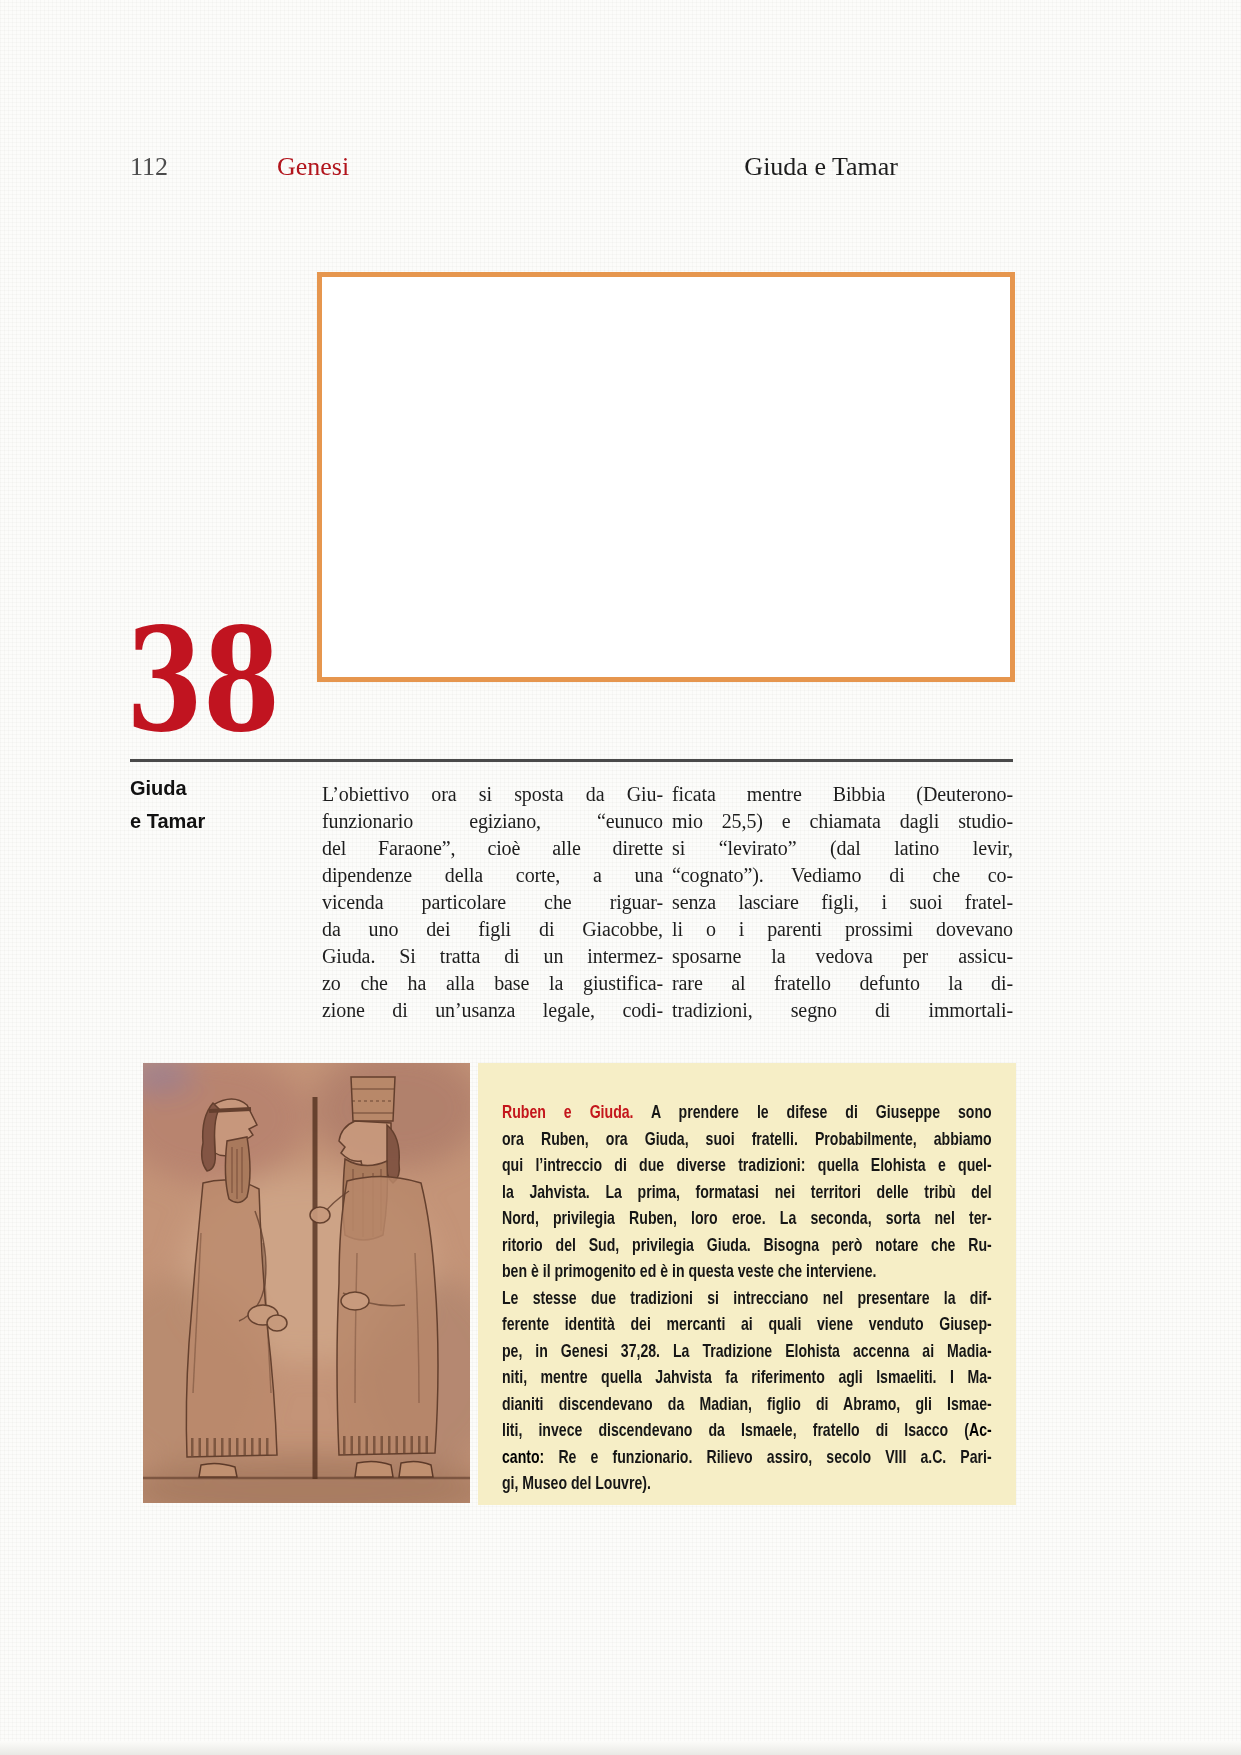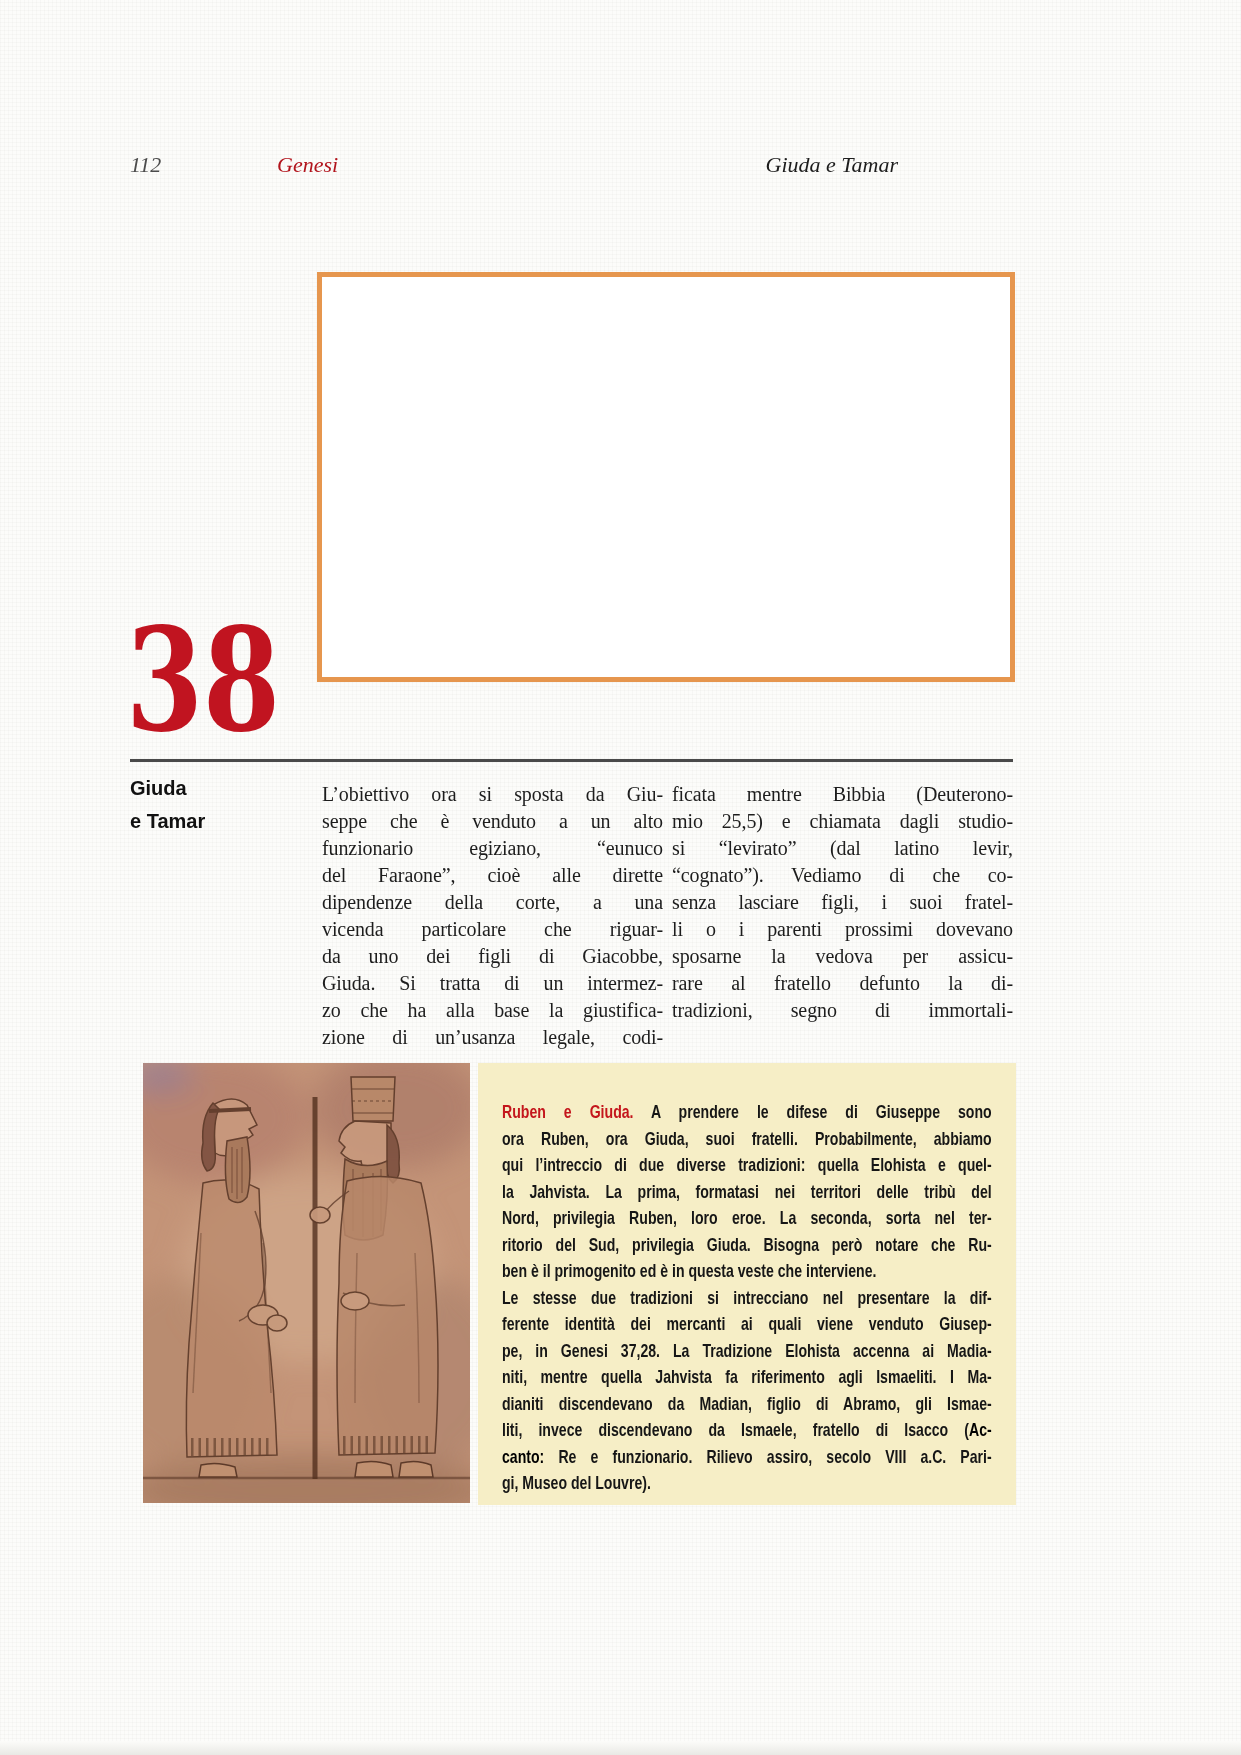--- a/index.html
+++ b/index.html
@@ -7,21 +7,21 @@
   body { font-family:"Liberation Serif", serif; }
 
   .page{
     position:relative; width:1241px; height:1755px; background:#fcfcfa; overflow:hidden;
     background-image:
       repeating-linear-gradient(0deg,  rgba(110,110,100,.035) 0 1px, transparent 1px 4px),
       repeating-linear-gradient(90deg, rgba(110,110,100,.035) 0 1px, transparent 1px 4px);
   }
 
   
-  .running-head{ position:absolute; top:152px; font-style:italic; font-size:22px; }
+  .running-head{ position:absolute; top:152px; font-size:26px; }
   .rh-pagenum{ left:130px; color:#4c4c4c; }
   .rh-book{ left:277px; color:#b2151d; }
   .rh-section{ left:640px; width:258px; text-align:right; color:#1d1d1d; }
 
   
   .placeholder-box{
     position:absolute; left:317px; top:272px; width:698px; height:410px;
     border:5px solid #e6964e; background:#ffffff;
   }
 
@@ -85,21 +85,20 @@
 
   <div class="chapter-num">38</div>
 
   <div class="rule"></div>
 
   <div class="chapter-title">Giuda
 e Tamar</div>
 
   <div class="col col-1">
       <div class="tline"><span>L’obiettivo ora si sposta da Giu-</span></div>
-      <div class="tline"><span>seppe che è venduto a un alto</span></div>
       <div class="tline"><span>funzionario egiziano, “eunuco</span></div>
       <div class="tline"><span>del Faraone”, cioè alle dirette</span></div>
       <div class="tline"><span>dipendenze della corte, a una</span></div>
       <div class="tline"><span>vicenda particolare che riguar-</span></div>
       <div class="tline"><span>da uno dei figli di Giacobbe,</span></div>
       <div class="tline"><span>Giuda. Si tratta di un intermez-</span></div>
       <div class="tline"><span>zo che ha alla base la giustifica-</span></div>
       <div class="tline"><span>zione di un’usanza legale, codi-</span></div>
     </div>
   <div class="col col-2">

